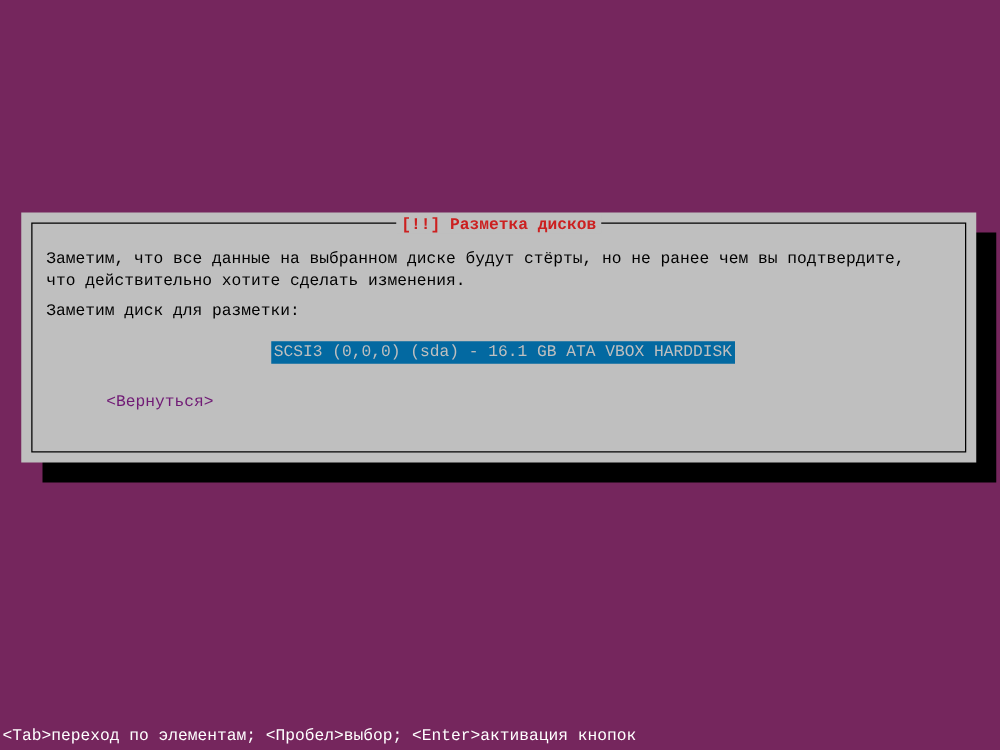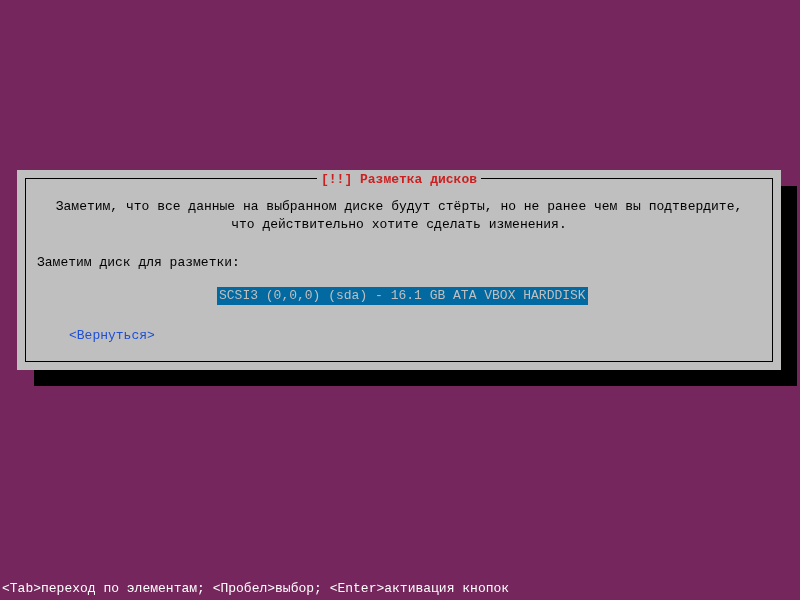--- a/index.html
+++ b/index.html
@@ -56,39 +56,38 @@
       z-index: 2;
       white-space: nowrap;
       font-family: Liberation Mono, monospace;
     }
     .dialog-inner {
       padding: 20px 12px 12px 12px;
       line-height: 1.4;
     }
     .body-text {
       color: #000;
-      margin-bottom: 20px;
+      margin-bottom: 6px;
       white-space: pre-wrap;
-      text-align: center;
     }
     .prompt-text {
       color: #000;
       margin-bottom: 14px;
     }
     .disk-item {
       background: #0369a1;
       color: #bfbfbf;
       padding: 0 2px;
       display: inline-block;
       margin-left: 180px;
       margin-bottom: 22px;
     }
     .back-button {
-      color: #1d4ed8;
-      margin-left: 32px;
+      color: #701a75;
+      margin-left: 48px;
       display: inline-block;
     }
     .footer {
       position: absolute;
       bottom: 4px;
       left: 2px;
       color: #fff;
       white-space: nowrap;
     }
   </style>

